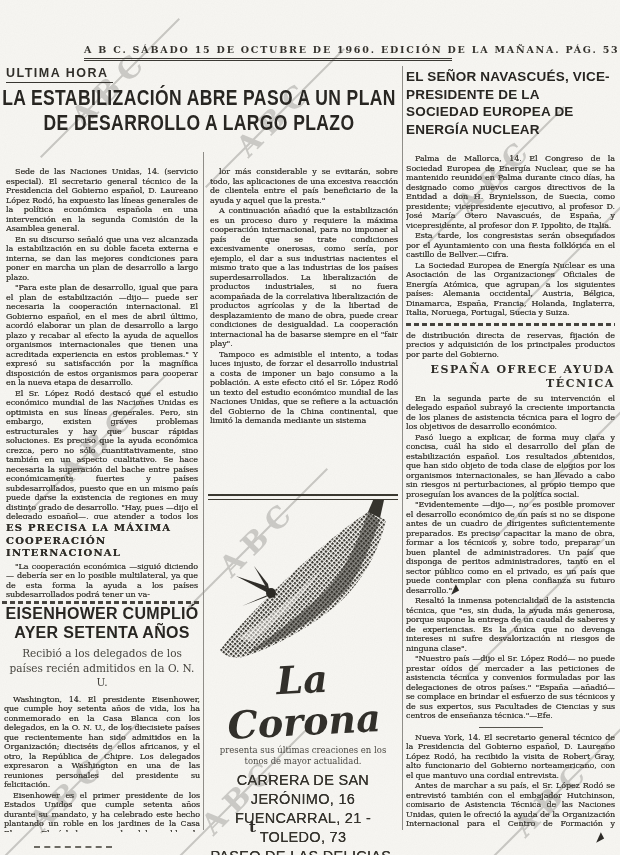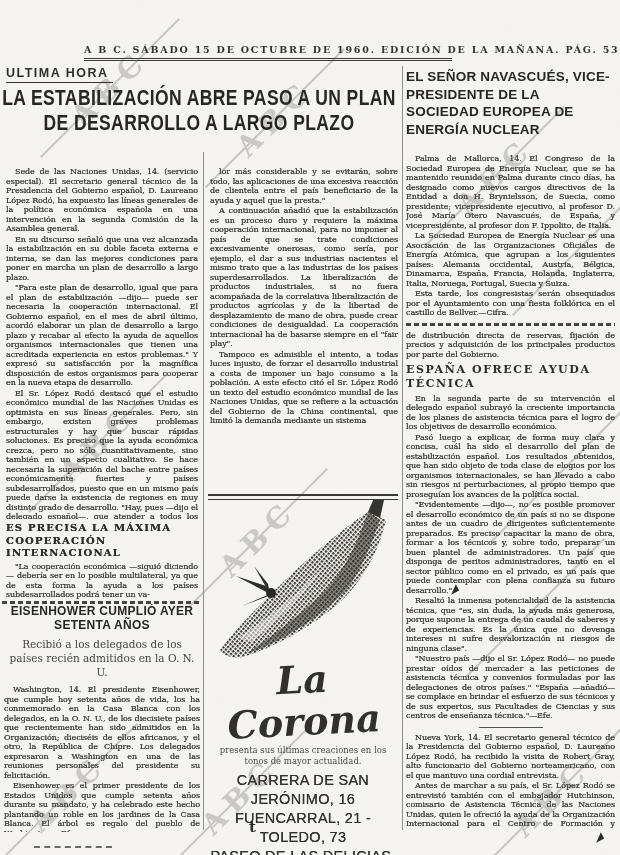--- a/index.html
+++ b/index.html
@@ -46,27 +46,27 @@
   .zigzag{height:3px;background:
     repeating-linear-gradient(90deg,#45433d 0 5px,transparent 5px 8px);margin:5px 0;}
   .zz-left{position:absolute;top:596px;left:2px;width:198px;}
   .double-rule{position:absolute;top:494px;left:208px;width:190px;height:3px;
     border-top:2.5px solid #39372f;border-bottom:1.5px solid #39372f;}
   .short-rule{width:64px;border-top:1.3px solid #55534c;margin:6px auto 5px;}
 
   
   .eisenhower{position:absolute;top:604px;left:4px;width:196px;height:228px;overflow:hidden;}
   .eisenhower h2{margin:0 0 4px;text-align:center;font-family:"Liberation Sans",sans-serif;
-    font-weight:bold;font-size:12px;line-height:1.2;letter-spacing:.3px;color:#262420;}
+    font-weight:bold;font-size:16px;line-height:1.2;letter-spacing:.3px;color:#262420;}
   .eis-sub{margin:0 0 6px;text-align:center;font-size:10.5px;line-height:1.35;color:#46443e;}
 
   
   .right-headline{margin:0 0 16px;font-family:"Liberation Sans",sans-serif;font-weight:bold;
     font-size:13.5px;line-height:1.3;letter-spacing:.2px;color:#262420;}
-  .rc-crosshead{margin:4px 0 3px;text-align:left;font-weight:bold;font-size:11px;
+  .rc-crosshead{margin:4px 0 3px;text-align:right;font-weight:bold;font-size:11px;
     letter-spacing:1.6px;color:#2e2c27;}
 
   
   .ad{position:absolute;top:500px;left:206px;width:194px;}
   .shoe-wrap{width:190px;height:163px;margin:0 auto;}
   .brand{font-family:"DejaVu Serif",serif;font-style:italic;font-weight:bold;
     font-size:38px;text-align:center;color:#302e29;transform:rotate(-3deg);
     margin-top:-4px;line-height:1.1;}
   .tagline{width:176px;margin:2px auto 4px;text-align:center;font-size:8.5px;
     line-height:1.3;color:#4a4842;}
@@ -186,22 +186,22 @@
     <div class="addr">CARRERA DE SAN JERÓNIMO, 16</div>
     <div class="addr">FUENCARRAL, 21 - TOLEDO, 73</div>
     <div class="addr">PASEO DE LAS DELICIAS, 27</div>
 
   </div>
 
   <div class="col col-3">
     <h2 class="right-headline">EL SEÑOR NAVASCUÉS, VICE-PRESIDENTE DE LA SOCIEDAD EUROPEA DE ENERGÍA NUCLEAR</h2>
     <div class="body">
         <p>Palma de Mallorca, 14. El Congreso de la Sociedad Europea de Energía Nuclear, que se ha mantenido reunido en Palma durante cinco días, ha designado como nuevos cargos directivos de la Entidad a don H. Brynielsson, de Suecia, como presidente; vicepresidente ejecutivo, al profesor D. José María Otero Navascués, de España, y vicepresidente, al profesor don F. Ippolito, de Italia.</p>
+        <p>Esta tarde, los congresistas serán obsequiados por el Ayuntamiento con una fiesta folklórica en el castillo de Bellver.—Cifra.</p>
         <p>La Sociedad Europea de Energía Nuclear es una Asociación de las Organizaciones Oficiales de Energía Atómica, que agrupan a los siguientes países: Alemania occidental, Austria, Bélgica, Dinamarca, España, Francia, Holanda, Inglaterra, Italia, Noruega, Portugal, Suecia y Suiza.</p>
-        <p>Esta tarde, los congresistas serán obsequiados por el Ayuntamiento con una fiesta folklórica en el castillo de Bellver.—Cifra.</p>
       </div>
     <div class="zigzag"></div>
     <div class="body cont">
         <p>de distribución directa de reservas, fijación de precios y adquisición de los principales productos por parte del Gobierno.</p>
       </div>
     <h3 class="crosshead rc-crosshead">ESPAÑA OFRECE AYUDA TÉCNICA</h3>
     <div class="body">
         <p>En la segunda parte de su intervención el delegado español subrayó la creciente importancia de los planes de asistencia técnica para el logro de los objetivos de desarrollo económico.</p>
         <p>Pasó luego a explicar, de forma muy clara y concisa, cuál ha sido el desarrollo del plan de estabilización español. Los resultados obtenidos, que han sido objeto de toda clase de elogios por los organismos internacionales, se han llevado a cabo sin riesgos ni perturbaciones, al propio tiempo que proseguían los avances de la política social.</p>
         <p>"Evidentemente —dijo—, no es posible promover el desarrollo económico de un país si no se dispone antes de un cuadro de dirigentes suficientemente preparados. Es preciso capacitar la mano de obra, formar a los técnicos y, sobre todo, preparar un buen plantel de administradores. Un país que disponga de peritos administradores, tanto en el sector público como en el privado, es un país que puede contemplar con plena confianza su futuro desarrollo."</p>

